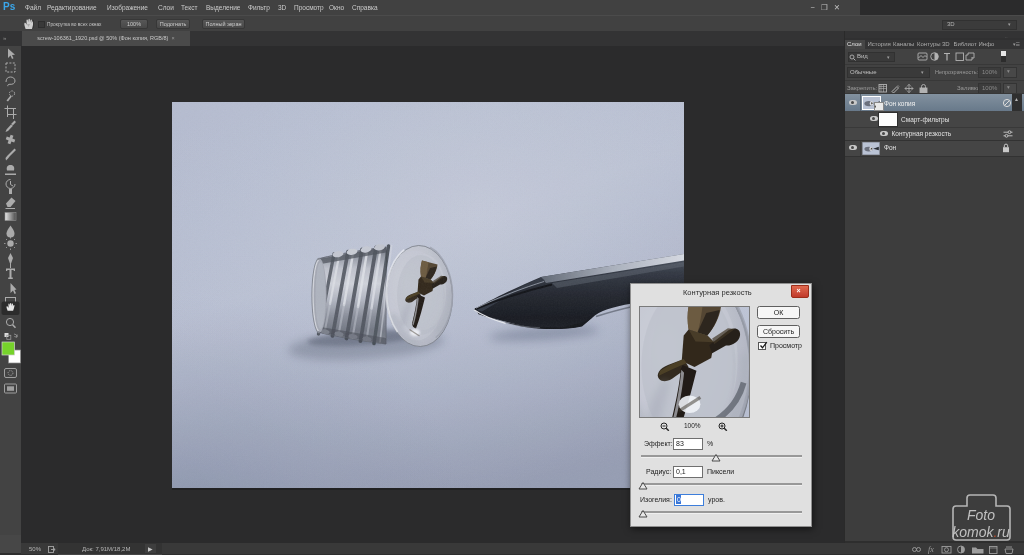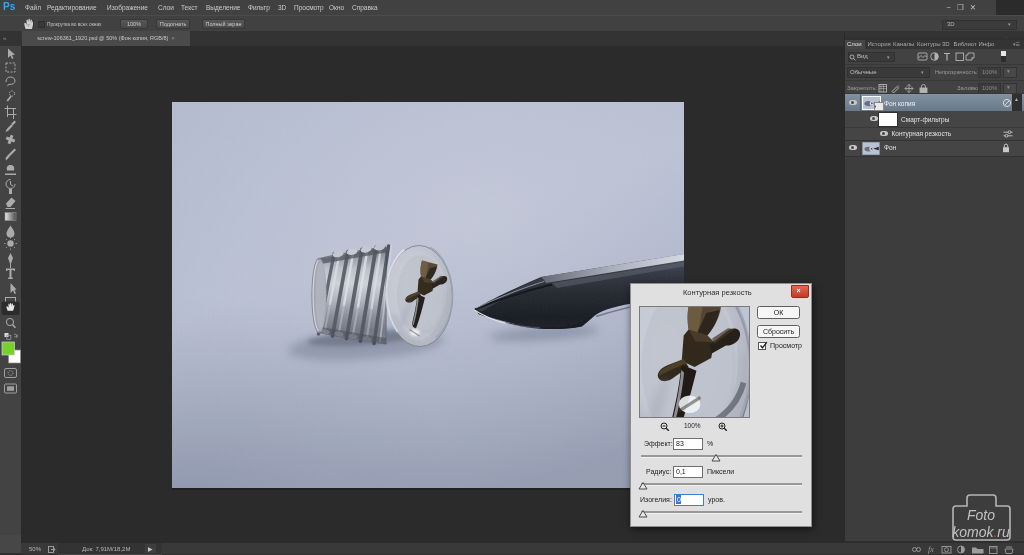--- a/index.html
+++ b/index.html
@@ -1,19 +1,19 @@
 <!DOCTYPE html>
 <html><head>
 <meta charset="utf-8">
 <style>
 html,body{margin:0;padding:0;}
 body{width:1024px;height:555px;overflow:hidden;position:relative;background:#2b2b2c;
  font-family:"Liberation Sans",sans-serif;-webkit-font-smoothing:antialiased;}
 .abs{position:absolute;}
-#menubar{left:0;top:0;width:996px;height:15px;background:#414141;color:#cbcbcb;font-size:6.5px;}
+#menubar{left:0;top:0;width:860px;height:15px;background:#414141;color:#cbcbcb;font-size:6.5px;}
 #menubar .mi{position:absolute;top:4px;}
 #winctl{right:14px;top:3px;position:absolute;color:#c5c5c5;font-size:7.5px;letter-spacing:6px;}
 #optbar{left:0;top:15px;width:1024px;height:16px;background:#414141;border-top:1px solid #4b4b4b;box-sizing:border-box;}
 .obtn{position:absolute;top:3px;height:10px;background:linear-gradient(#575757,#484848);border:1px solid #373737;border-radius:2px;
  color:#cccccc;font-size:5.5px;text-align:center;line-height:9px;box-sizing:border-box;white-space:nowrap;}
 #tabrow{left:0;top:31px;width:1024px;height:15px;background:#333334;}
 #doctab{position:absolute;left:22px;top:0px;width:168px;height:15px;background:#4a4a4a;color:#c9c9c9;
  font-size:5.5px;line-height:15px;text-align:center;white-space:nowrap;}
 #toolbar{left:0;top:46px;width:21px;height:497px;background:#434343;}
 #canvas{left:21px;top:46px;width:824px;height:498px;background:#2b2b2c;}

